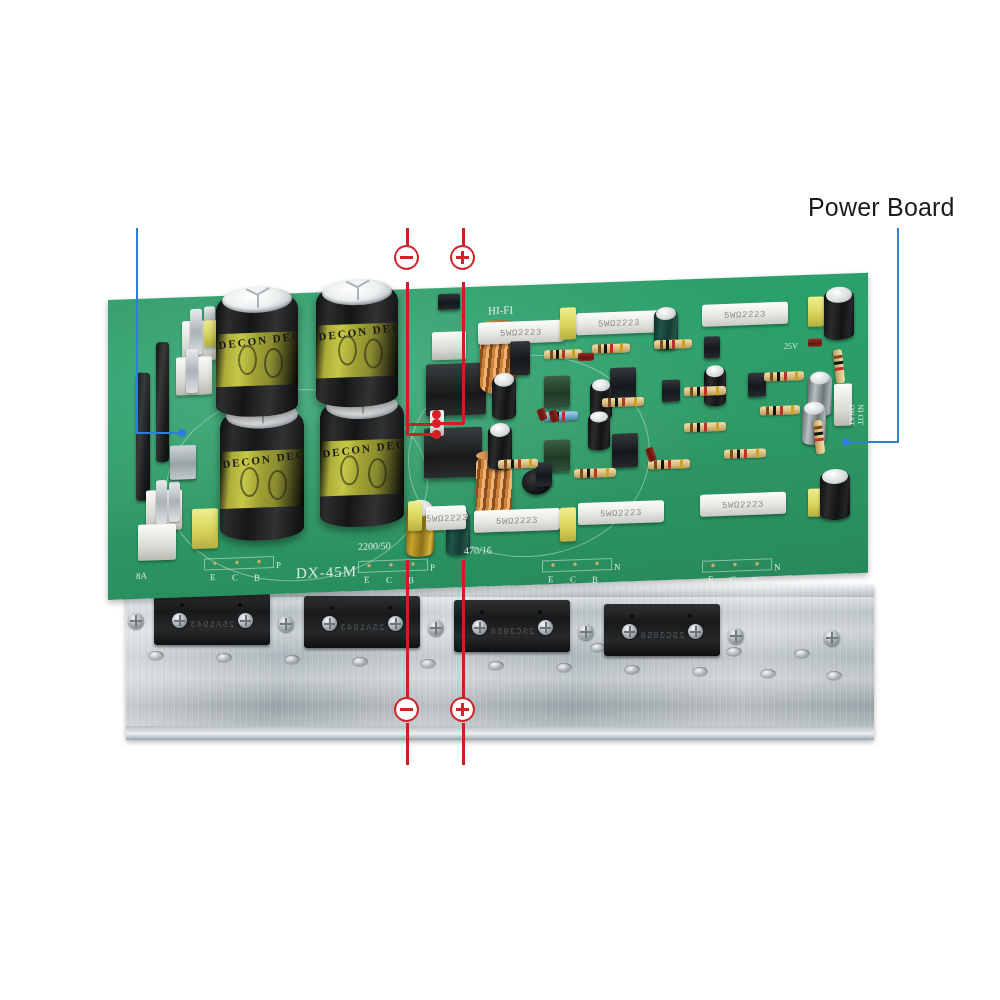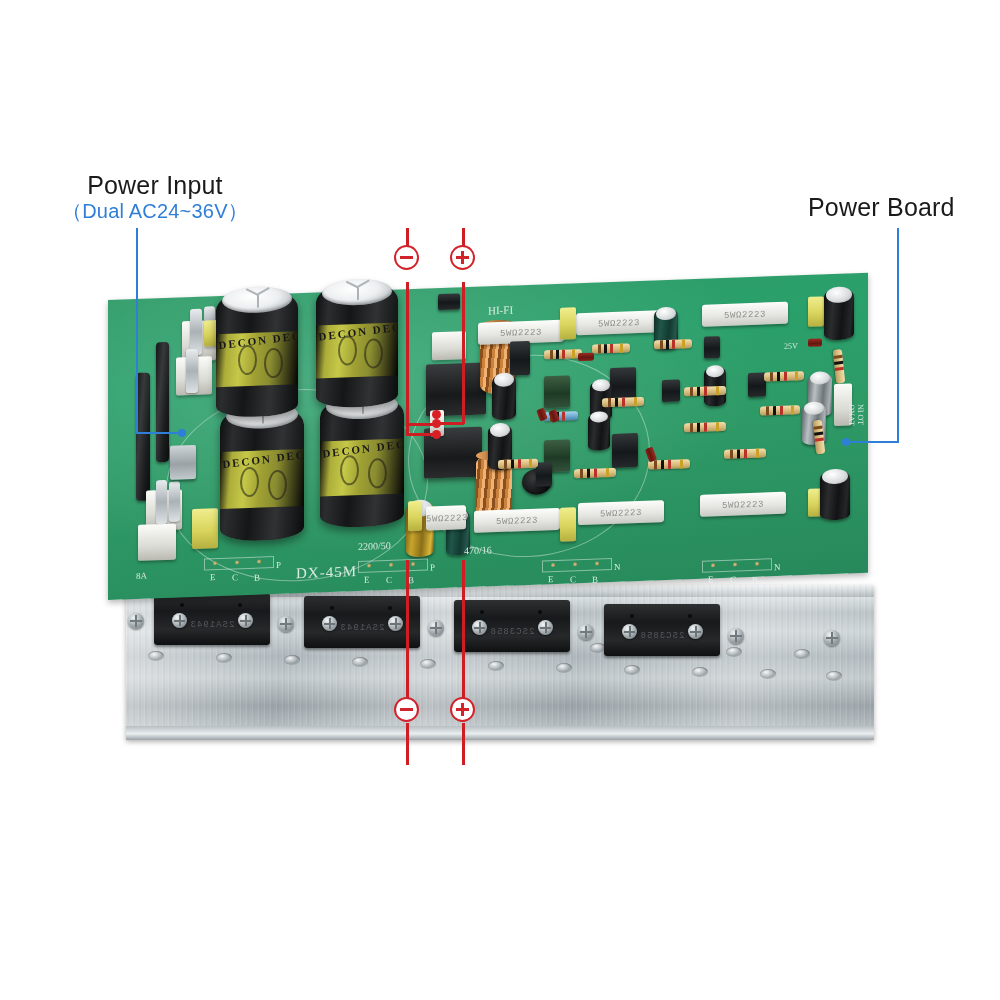--- a/index.html
+++ b/index.html
@@ -555,24 +555,20 @@
   <div class="pm plus" style="left:450px;top:245px;"></div>
 
   <div class="rln" style="left:406px;top:560px;width:2.5px;height:138px;"></div>
   <div class="rln" style="left:406px;top:723px;width:2.5px;height:42px;"></div>
   <div class="rln" style="left:462px;top:560px;width:2.5px;height:138px;"></div>
   <div class="rln" style="left:462px;top:723px;width:2.5px;height:42px;"></div>
 
   <div class="pm minus" style="left:394px;top:697px;"></div>
   <div class="pm plus" style="left:450px;top:697px;"></div>
 
-  <div class="anno" id="lbl-power">
-    <div class="t1">Power Input</div>
-    <div class="t2">（Dual AC24~36V）</div>
-  </div>
 
 
   <div class="anno" id="lbl-tune">
     <div class="t1">Power Board</div>
   </div>
 
 
 </div>
 
 </body></html>

